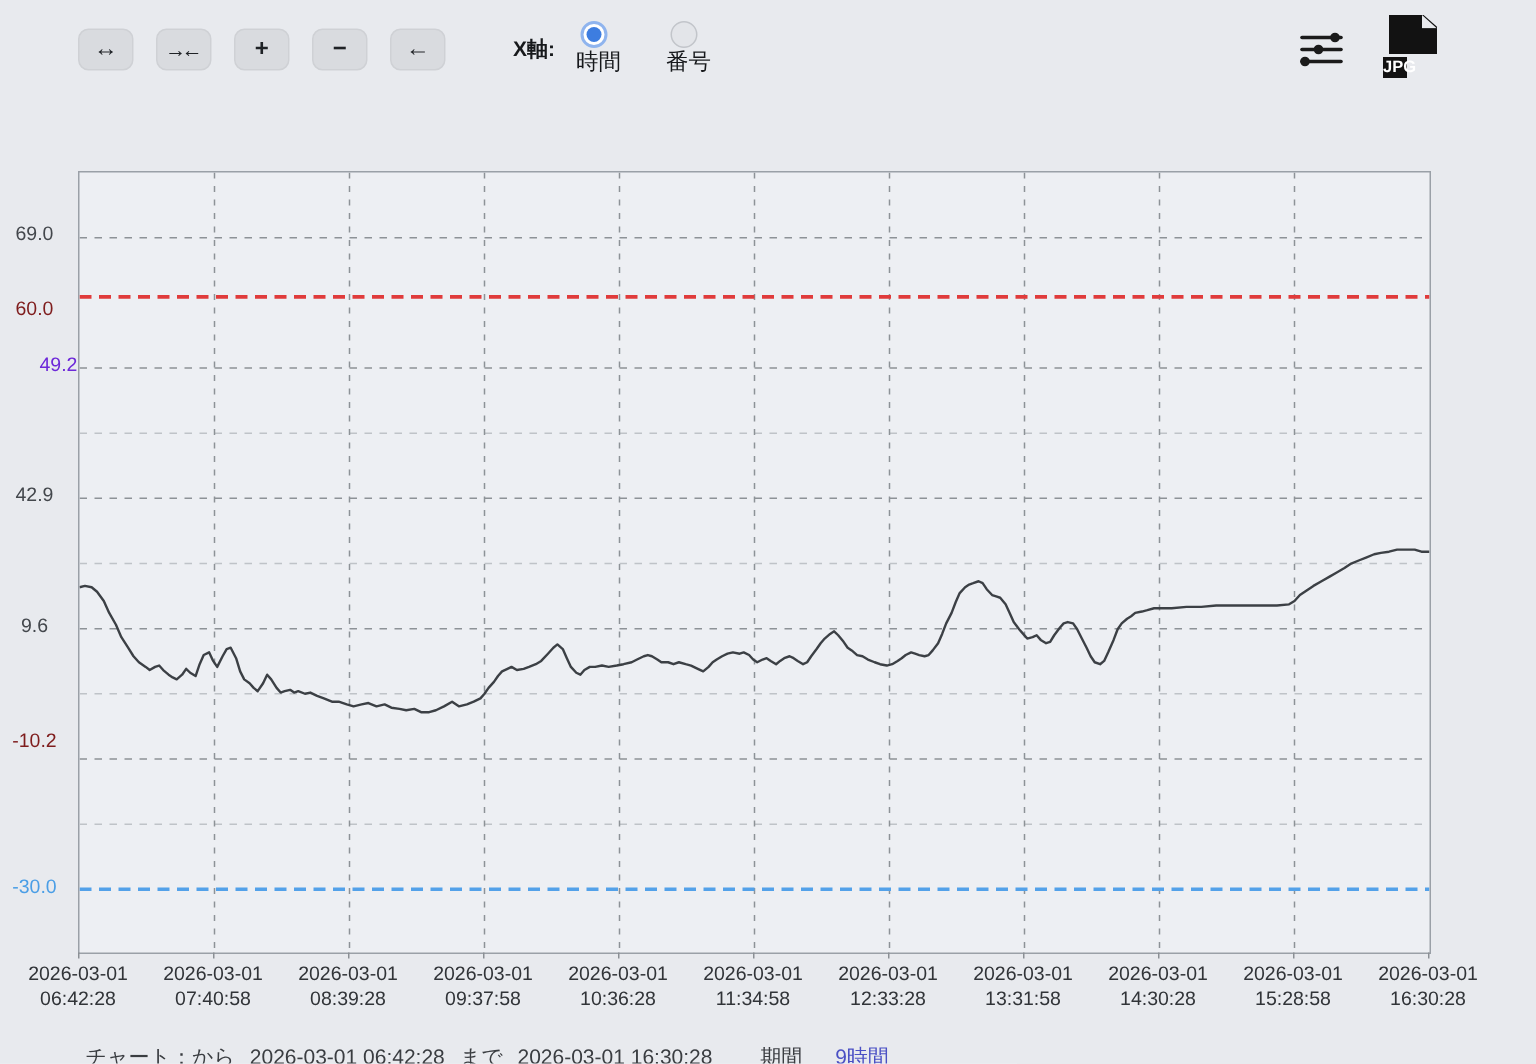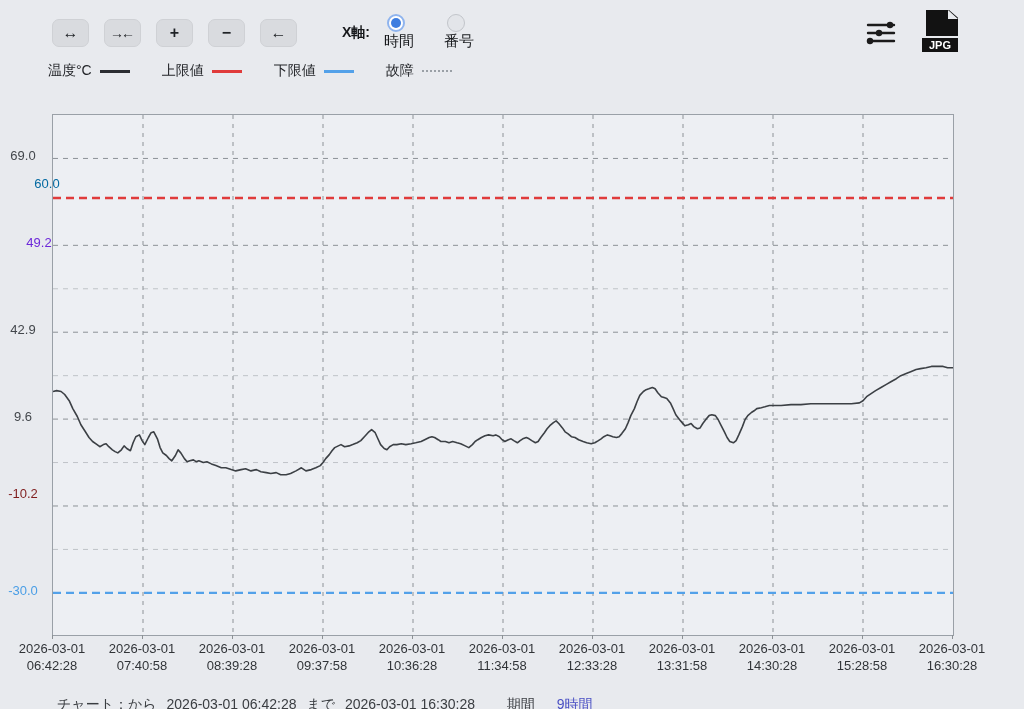--- a/index.html
+++ b/index.html
@@ -23,21 +23,21 @@
   .radio span.rlab{font-size:15px;color:#17191c;}
 
   
   .top-icons{position:absolute;right:62px;top:10px;display:flex;align-items:flex-start;}
   .sliders{margin-top:11px;margin-right:26px;cursor:pointer;}
   .jpgicon{width:40px;height:42px;position:relative;cursor:pointer;}
   .jpgdoc{position:absolute;left:4px;top:0;width:32px;height:26px;background:#121212;
           clip-path:polygon(0 0,72% 0,100% 30%,100% 100%,0 100%);}
   .jpgfold{position:absolute;right:4px;top:0;width:10px;height:9px;background:#e8eaee;
           clip-path:polygon(0 0,100% 100%,0 100%);}
-  .jpglab{position:absolute;left:0;top:28px;width:36px;height:14px;background:#121212;color:#fff;
+  .jpglab{position:absolute;left:0;top:28px;width:16px;height:14px;background:#121212;color:#fff;
           font-size:11px;font-weight:bold;text-align:center;line-height:14px;
           font-family:"Liberation Sans",sans-serif;}
 
   
   .legend{position:absolute;left:48px;top:62px;display:flex;align-items:center;}
   .litem{display:flex;align-items:center;margin-right:32px;}
   .litem .llab{font-size:14px;color:#222428;margin-right:8px;}
   .lline{width:30px;height:0;border-top:3px solid #000;}
   .lline.dotted{border-top:2px dotted #9aa0a6;}
 
@@ -91,38 +91,20 @@
         <circle cx="4" cy="20" r="3.2"></circle>
       </g>
     </svg>
     <div class="jpgicon">
       <div class="jpgdoc"></div>
       <div class="jpgfold"></div>
       <div class="jpglab">JPG</div>
     </div>
   </div>
 
-  <div class="legend" id="legend">
-    <div class="litem">
-      <span class="llab">温度°C</span>
-      <span class="lline" style="border-top: 3px solid rgb(43, 46, 50);"></span>
-    </div>
-    <div class="litem">
-      <span class="llab">上限値</span>
-      <span class="lline" style="border-top: 3px solid rgb(224, 59, 59);"></span>
-    </div>
-    <div class="litem">
-      <span class="llab">下限値</span>
-      <span class="lline" style="border-top: 3px solid rgb(83, 161, 233);"></span>
-    </div>
-    <div class="litem">
-      <span class="llab">故障</span>
-      <span class="lline dotted" style="border-top: 2px dotted rgb(154, 160, 166);"></span>
-    </div>
-  </div>
 
   <div class="chart-area">
     <svg id="plot-svg" width="900" height="520" viewBox="0 0 900 520">
         <line x1="0" x2="900" y1="173.7721518987342" y2="173.7721518987342" stroke="#bfc3c8" stroke-width="1" stroke-dasharray="5 5"></line>
         <line x1="0" x2="900" y1="260.6582278481013" y2="260.6582278481013" stroke="#bfc3c8" stroke-width="1" stroke-dasharray="5 5"></line>
         <line x1="0" x2="900" y1="347.54430379746833" y2="347.54430379746833" stroke="#bfc3c8" stroke-width="1" stroke-dasharray="5 5"></line>
         <line x1="0" x2="900" y1="434.43037974683546" y2="434.43037974683546" stroke="#bfc3c8" stroke-width="1" stroke-dasharray="5 5"></line>
         <line x1="0" x2="900" y1="43.44303797468357" y2="43.44303797468357" stroke="#8d9297" stroke-width="1" stroke-dasharray="5 5"></line>
         <line x1="0" x2="900" y1="130.32911392405066" y2="130.32911392405066" stroke="#8d9297" stroke-width="1" stroke-dasharray="5 5"></line>
         <line x1="0" x2="900" y1="217.21518987341776" y2="217.21518987341776" stroke="#8d9297" stroke-width="1" stroke-dasharray="5 5"></line>
@@ -137,21 +119,21 @@
         <line x1="630" x2="630" y1="0" y2="520" stroke="#8d9297" stroke-width="1" stroke-dasharray="4 5"></line>
         <line x1="720" x2="720" y1="0" y2="520" stroke="#8d9297" stroke-width="1" stroke-dasharray="4 5"></line>
         <line x1="810" x2="810" y1="0" y2="520" stroke="#8d9297" stroke-width="1" stroke-dasharray="4 5"></line>
         <line x1="0" x2="900" y1="82.93670886075952" y2="82.93670886075952" stroke="#e03b3b" stroke-width="2.4" stroke-dasharray="8 5"></line>
         <line x1="0" x2="900" y1="477.873417721519" y2="477.873417721519" stroke="#53a1e9" stroke-width="2.4" stroke-dasharray="8 5"></line>
         <polyline points="0.0,276.5 3.6,275.6 8.1,276.5 11.7,279.5 16.2,285.7 19.8,293.6 24.3,301.5 27.9,309.8 32.4,316.8 36.0,322.5 39.6,326.5 44.1,329.6 46.8,331.7 50.4,329.6 53.1,328.7 55.8,331.7 59.4,334.8 62.1,336.6 64.8,337.9 68.4,334.8 71.1,330.9 73.8,333.5 77.4,335.7 80.1,327.8 82.8,321.7 86.4,319.9 89.1,325.6 91.8,329.6 95.4,322.5 98.1,317.7 100.8,316.8 104.4,323.8 107.1,332.6 109.8,337.9 113.4,340.5 116.1,343.6 118.8,345.8 122.4,340.5 125.1,334.8 127.8,337.9 131.4,343.6 134.1,346.7 136.8,345.8 140.4,344.9 143.1,346.7 145.8,345.8 150.3,347.5 153.9,346.7 158.4,348.9 162.9,350.6 168.3,352.8 172.8,352.8 178.2,354.6 182.7,355.9 188.1,354.6 192.6,353.7 198.0,355.9 203.4,354.6 207.9,356.8 213.3,357.6 217.8,358.5 223.2,357.6 227.7,359.8 233.1,359.8 237.6,358.5 243.0,355.9 248.4,352.8 252.9,355.9 258.3,354.6 262.8,352.8 267.3,350.6 270.0,347.5 272.7,343.6 276.3,339.6 279.0,335.7 281.7,332.6 285.3,330.9 288.0,329.6 291.6,331.7 296.1,330.9 299.7,329.6 304.2,327.8 307.8,325.6 312.3,320.8 315.9,316.8 318.6,314.6 322.2,317.7 324.9,323.8 327.6,329.6 331.2,333.5 333.9,334.8 336.6,331.7 340.2,329.6 343.8,329.6 348.3,328.7 352.8,329.6 358.2,328.7 362.7,327.8 368.1,326.5 371.7,324.7 376.2,322.5 378.9,321.7 381.6,322.5 385.2,324.7 387.9,326.5 392.4,326.5 396.0,327.8 399.6,326.5 404.1,327.8 407.7,328.7 412.2,330.9 415.8,332.6 419.4,329.6 422.1,326.5 424.8,324.7 428.4,322.5 432.0,320.8 435.6,319.9 440.1,320.8 442.8,319.9 446.4,321.7 449.1,324.7 451.8,326.5 455.4,324.7 458.1,323.8 460.8,325.6 464.4,327.8 467.1,325.6 469.8,323.8 473.4,322.5 476.1,323.8 478.8,325.6 482.4,327.8 485.1,326.5 487.8,322.5 491.4,317.7 494.1,313.8 496.8,310.7 500.4,307.6 503.1,305.9 505.8,308.5 509.4,312.9 512.1,316.8 514.8,318.6 518.4,321.7 522.0,322.5 525.6,324.7 530.1,326.5 533.7,327.8 538.2,328.7 541.8,327.8 545.4,325.6 548.1,323.8 550.8,321.7 554.4,319.9 557.1,320.8 559.8,321.7 563.4,322.5 566.1,321.7 568.8,318.6 572.4,313.8 575.1,307.6 577.8,300.6 581.4,293.6 584.1,286.5 586.8,280.4 590.4,276.5 593.1,274.7 595.8,273.8 599.4,272.5 602.1,273.8 604.8,277.8 608.4,281.7 611.1,282.6 613.8,283.5 617.4,287.9 620.1,293.6 622.8,299.7 626.4,304.5 629.1,307.6 631.8,310.7 635.4,309.8 638.1,308.5 640.8,311.6 644.4,313.8 647.1,312.9 649.8,308.5 653.4,303.7 656.1,300.6 658.8,299.7 662.4,300.6 665.1,304.5 667.8,309.8 671.4,316.8 674.1,322.5 676.8,326.5 680.4,327.8 683.1,325.6 685.8,319.9 689.4,311.6 692.1,304.5 694.8,300.6 698.4,297.5 701.1,295.8 703.8,293.6 708.3,292.7 711.9,291.8 716.4,290.5 720.0,290.5 728.1,290.5 738.0,289.6 747.9,289.6 757.8,288.7 767.7,288.7 777.6,288.7 788.4,288.7 798.3,288.7 806.4,287.9 810.0,285.7 813.6,281.7 818.1,278.6 822.6,275.6 828.0,272.5 833.4,269.4 837.9,266.8 843.3,263.7 847.8,260.7 853.2,258.5 857.7,256.7 863.1,254.5 867.6,253.6 873.0,252.8 878.4,251.4 883.8,251.4 890.1,251.4 894.6,252.8 900.0,252.8" fill="none" stroke="#3c4045" stroke-width="1.6" stroke-linejoin="round"></polyline>
       </svg>
   </div>
   <div id="ylabels">
       <div class="ylabel" style="left: 0px; top: 148.443px; color: rgb(67, 71, 76);">69.0</div>
-      <div class="ylabel" style="left: 0px; top: 176px; color: #0369a1; padding-left: 24px;">60.0</div>
+      <div class="ylabel" style="left: 0px; top: 198px; color: #7f1d1d;">60.0</div>
       <div class="ylabel" style="left: 16px; top: 235.329px; color: #6d28d9;">49.2</div>
       <div class="ylabel" style="left: 0px; top: 322.215px; color: rgb(67, 71, 76);">42.9</div>
       <div class="ylabel" style="left: 0px; top: 409.101px; color: rgb(67, 71, 76);">9.6</div>
       <div class="ylabel" style="left: 0px; top: 486px; color: #7f1d1d;">-10.2</div>
       <div class="ylabel" style="left: 0px; top: 582.873px; color: rgb(74, 158, 230);">-30.0</div>
     </div>
   <div id="xlabels">
       <div class="xlabel" style="left: -3px;">
         <div>2026-03-01</div>
         <div>06:42:28</div>

